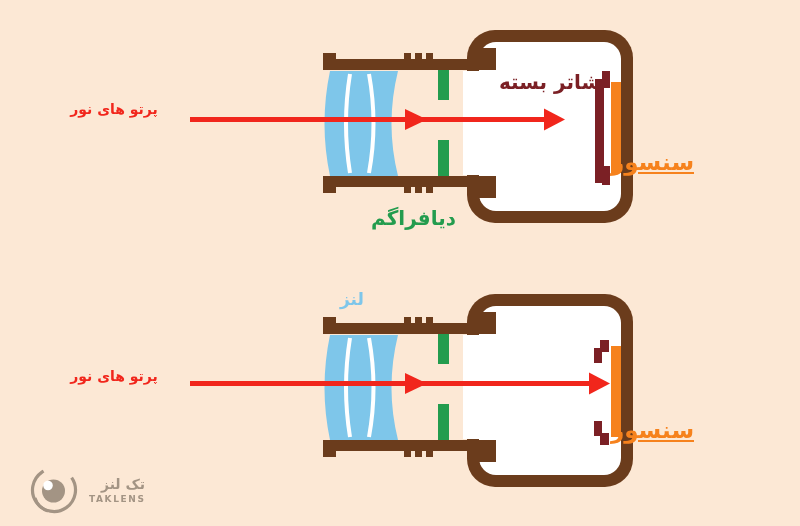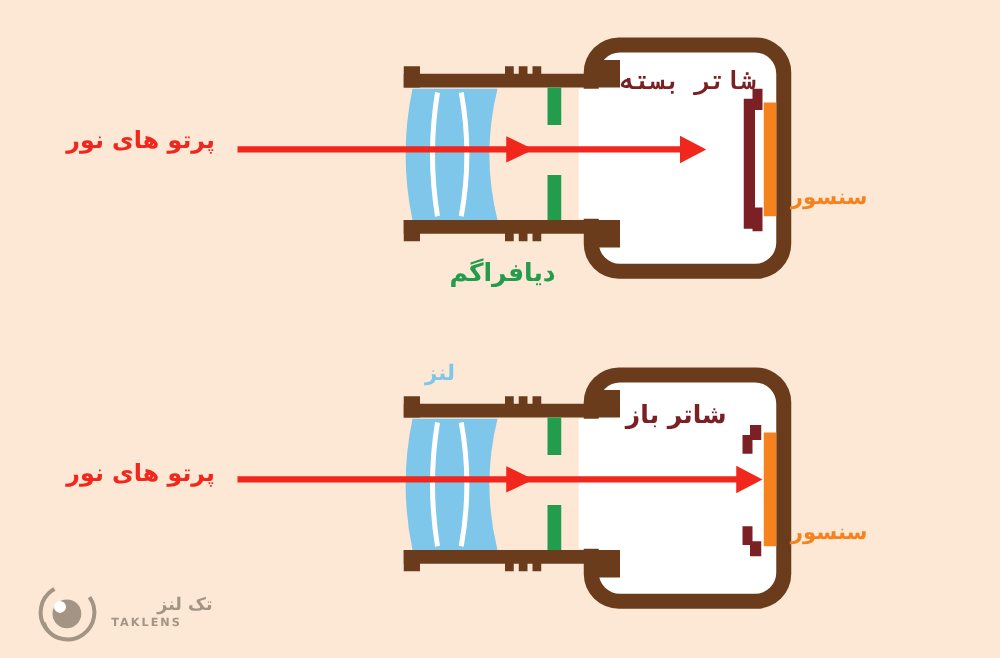--- a/index.html
+++ b/index.html
@@ -25,29 +25,29 @@
   .f-gray{fill:var(--logo-gray,#A39484);}
 
   .label{
     position:absolute;
     direction:rtl;
     font-weight:bold;
     white-space:nowrap;
     text-align:center;
     line-height:1.25;
   }
-  .lbl-ray{color:var(--ray-red,#F1261C);font-size:19px;width:116px;}
+  .lbl-ray{color:var(--ray-red,#F1261C);font-size:14px;width:116px;}
   .lbl-shutter{color:var(--shutter-maroon,#7B2025);font-size:20px;}
-  .lbl-diaphragm{color:var(--diaphragm-green,#239C4E);font-size:20px;}
-  .lbl-sensor{color:var(--sensor-orange,#F6821D);font-size:17px;}
+  .lbl-diaphragm{color:var(--diaphragm-green,#239C4E);font-size:20px;text-align:right;}
+  .lbl-sensor{color:var(--sensor-orange,#F6821D);font-size:23px;text-decoration:underline;}
   .lbl-lens{color:var(--lens-blue,#7EC6EA);font-size:17px;}
 
   .logo-fa{
-    position:absolute;left:100px;top:476px;width:70px;
-    direction:rtl;text-align:right;
+    position:absolute;left:88px;top:476px;width:70px;
+    direction:rtl;text-align:center;
     color:var(--logo-gray,#A39484);
     font-size:14px;font-weight:bold;white-space:nowrap;
   }
   .logo-en{
     position:absolute;left:89px;top:494px;width:70px;
     color:var(--logo-gray,#A39484);
     font-size:9px;letter-spacing:1.6px;font-weight:bold;white-space:nowrap;
   }
 </style>
 </head>
@@ -126,29 +126,28 @@
     <g>
       <circle cx="54" cy="490" r="21.5" fill="none" class="s-gray" stroke-width="3.2" stroke-dasharray="103 32" transform="rotate(-35 54 490)"></circle>
       <path d="M35,498 a20,20 0 0 0 13,13" fill="none" class="s-gray" stroke-width="3"></path>
       <circle cx="53.5" cy="491" r="11.5" class="f-gray"></circle>
       <circle cx="48" cy="485.5" r="4.8" class="f-white"></circle>
     </g>
   </svg>
 
   <div class="label lbl-ray" style="left:56px;top:101px;">پرتو های نور</div>
 
-  <div class="label lbl-shutter" style="left:490px;top:54px;width:120px;font-family:Liberation Mono, monospace;">شاتر بسته</div>
+  <div class="label lbl-shutter" style="left:490px;top:70px;width:120px;">شاتر بسته</div>
 
   <div class="label lbl-sensor" style="left:638px;top:148px;width:56px;">سنسور</div>
 
   <div class="label lbl-diaphragm" style="left:348px;top:206px;width:108px;">دیافراگم</div>
 
   <div class="label lbl-lens" style="left:330px;top:289px;width:44px;">لنز</div>
 
-  <div class="label lbl-shutter" style="left:486px;top:319px;width:110px;">شاتر باز</div>
 
   <div class="label lbl-ray" style="left:56px;top:368px;">پرتو های نور</div>
 
   <div class="label lbl-sensor" style="left:638px;top:416px;width:56px;">سنسور</div>
 
   <div class="logo-fa">تک لنز</div>
   <div class="logo-en">TAKLENS</div>
 
 </div>
 

